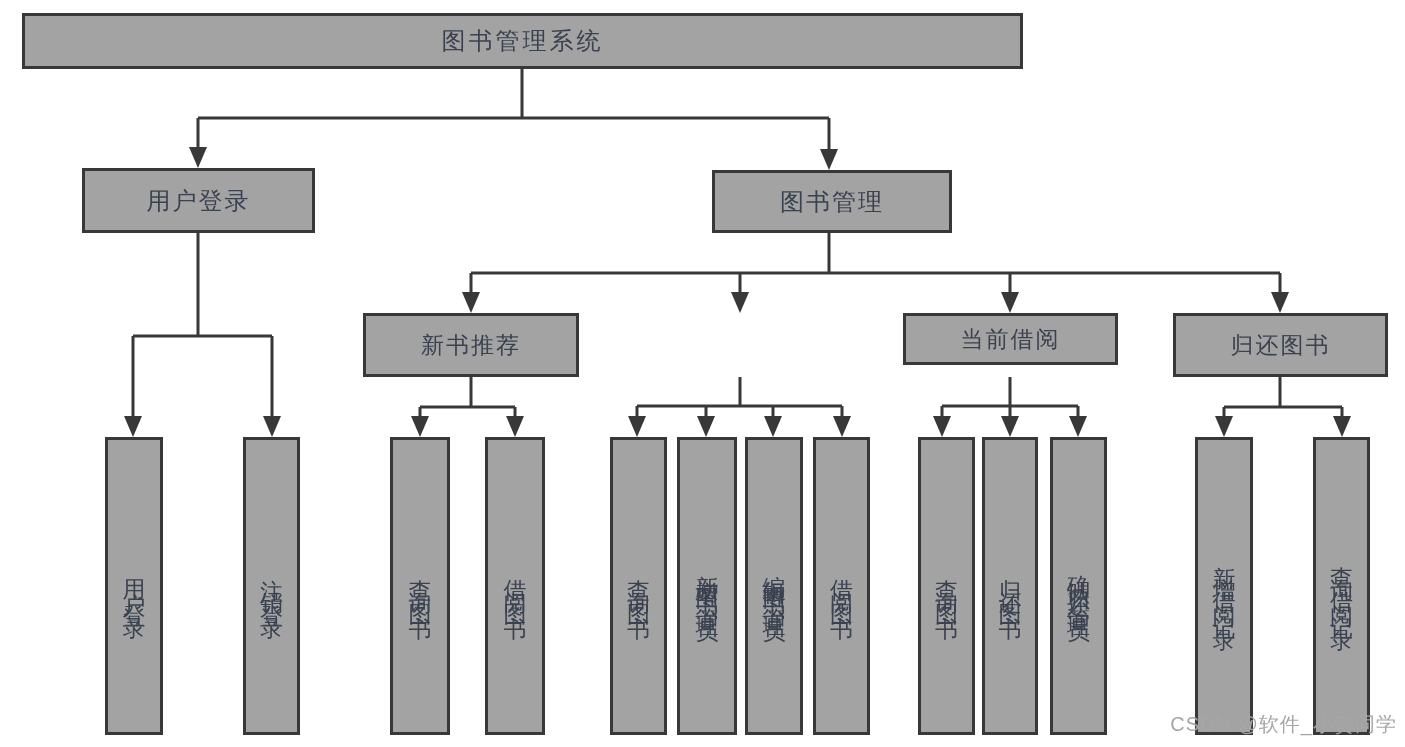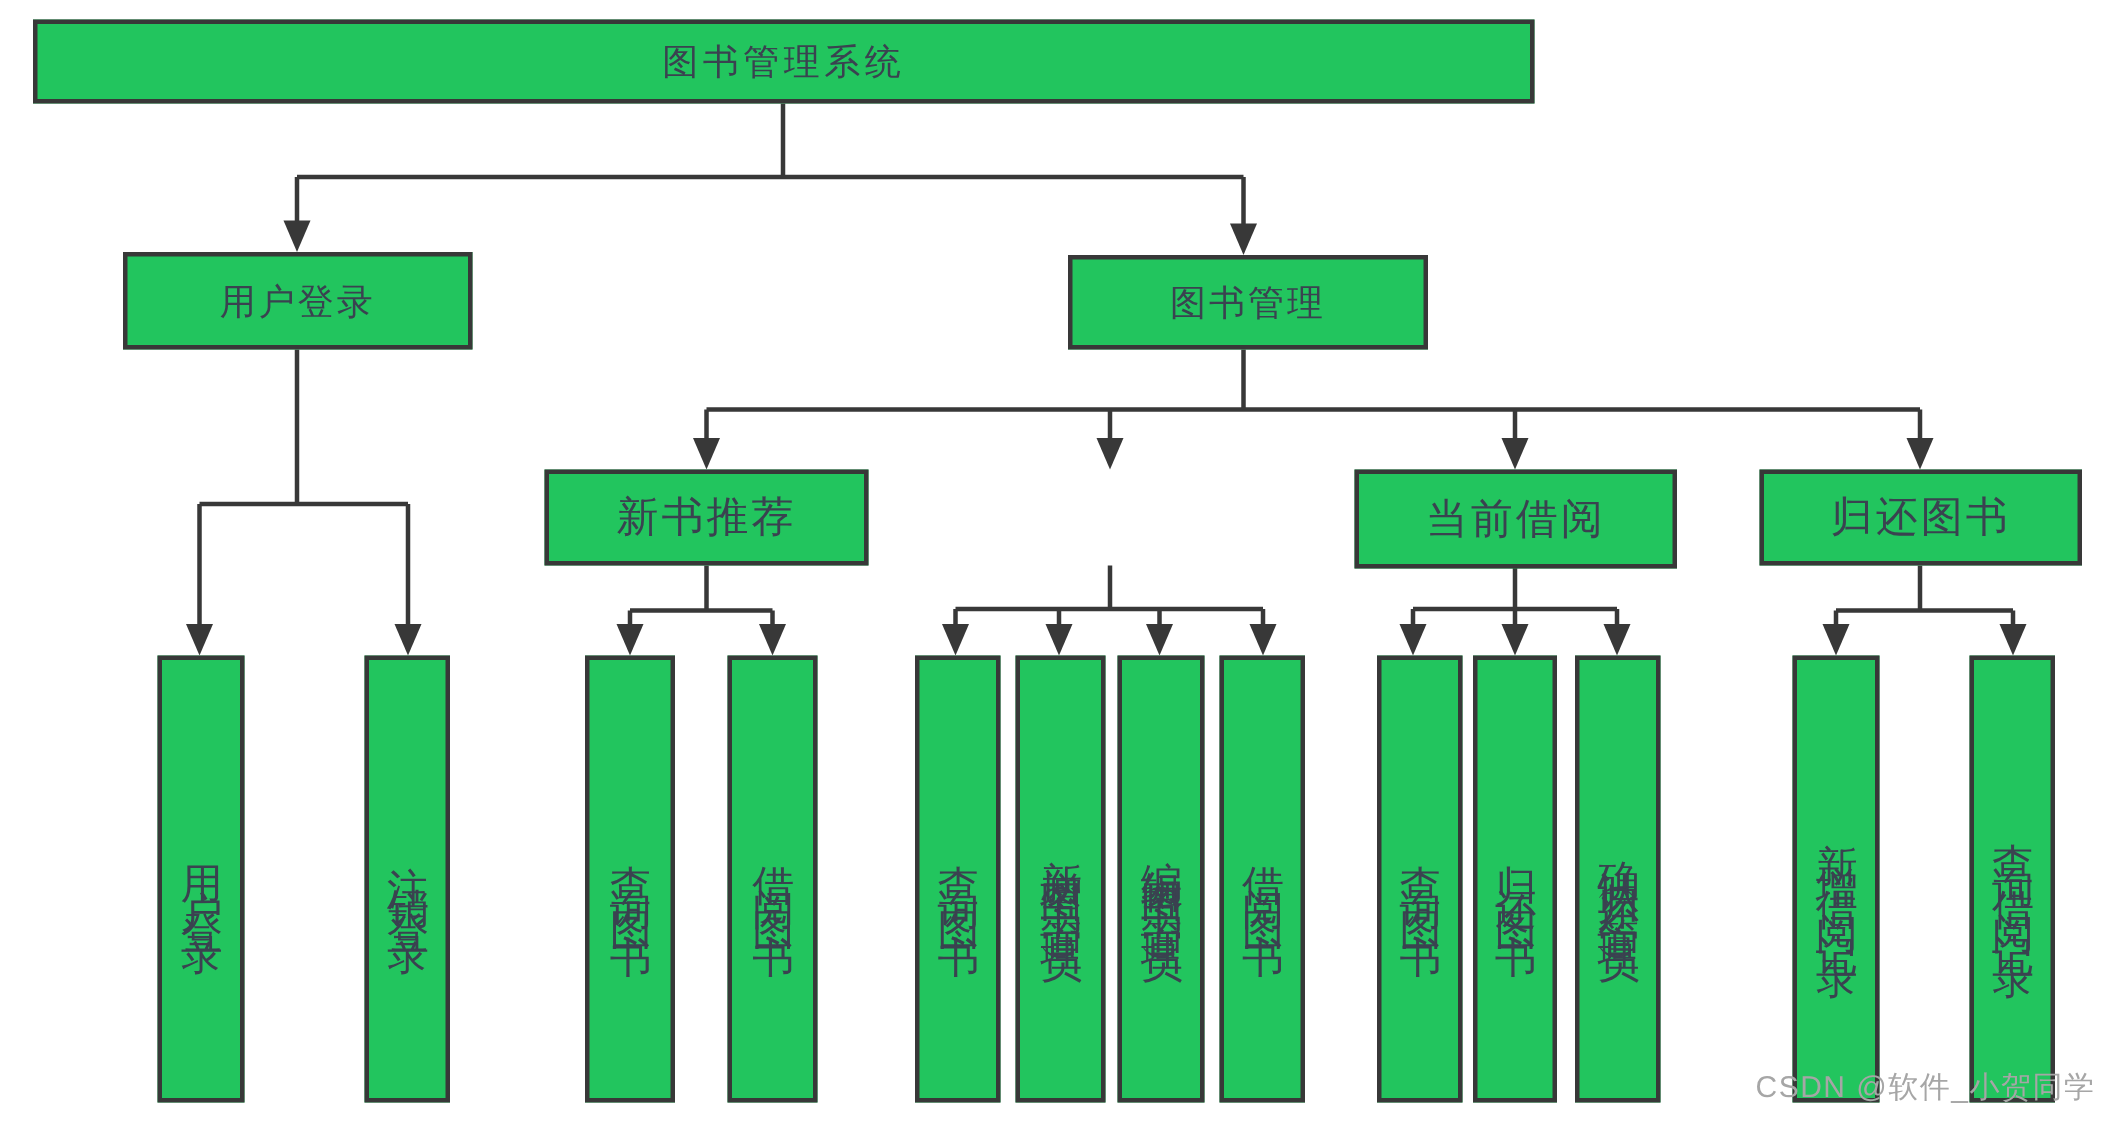--- a/index.html
+++ b/index.html
@@ -16,26 +16,26 @@
     width:1405px;height:747px;
     background:var(--bg);
     overflow:hidden;
   }
   .wires{position:absolute;left:0;top:0;width:1405px;height:747px;}
   .wires path{stroke:var(--line);stroke-width:3;fill:none;}
   .wires polygon{fill:var(--line);stroke:none;}
   .node{
     position:absolute;
     border:3px solid var(--line);
-    background:#22c55e;
+    background:#a3a3a3;
     display:flex;align-items:center;justify-content:center;
     color:var(--text);
   }
   .node .lbl{
-    font-size:28px;
+    font-size:23px;
     letter-spacing:2px;
     white-space:nowrap;
   }
   .node.lvl1 .lbl{font-size:24px;letter-spacing:3px;}
   .node.lvl2 .lbl{font-size:24px;letter-spacing:2px;}
   .node.v .lbl{
     writing-mode:vertical-rl;
     letter-spacing:0.55em;
     line-height:1;
   }
@@ -113,21 +113,21 @@
   <div class="node lvl2" style="left:82px;top:168px;width:233px;height:65px">
     <span class="lbl">用户登录</span>
   </div>
   <div class="node lvl2" style="left:712px;top:170px;width:240px;height:63px">
     <span class="lbl">图书管理</span>
   </div>
 
   <div class="node lvl3" style="left:363px;top:313px;width:216px;height:64px">
     <span class="lbl">新书推荐</span>
   </div>
-  <div class="node lvl3" style="left:903px;top:313px;width:215px;height:66px">
+  <div class="node lvl3" style="left:903px;top:313px;width:215px;height:52px">
     <span class="lbl">当前借阅</span>
   </div>
   <div class="node lvl3" style="left:1173px;top:313px;width:215px;height:64px">
     <span class="lbl">归还图书</span>
   </div>
 
   <div class="node v" style="left:105px;top:437px;width:58px;height:298px">
     <span class="lbl">用户登录</span>
   </div>
   <div class="node v" style="left:243px;top:437px;width:57px;height:298px">

